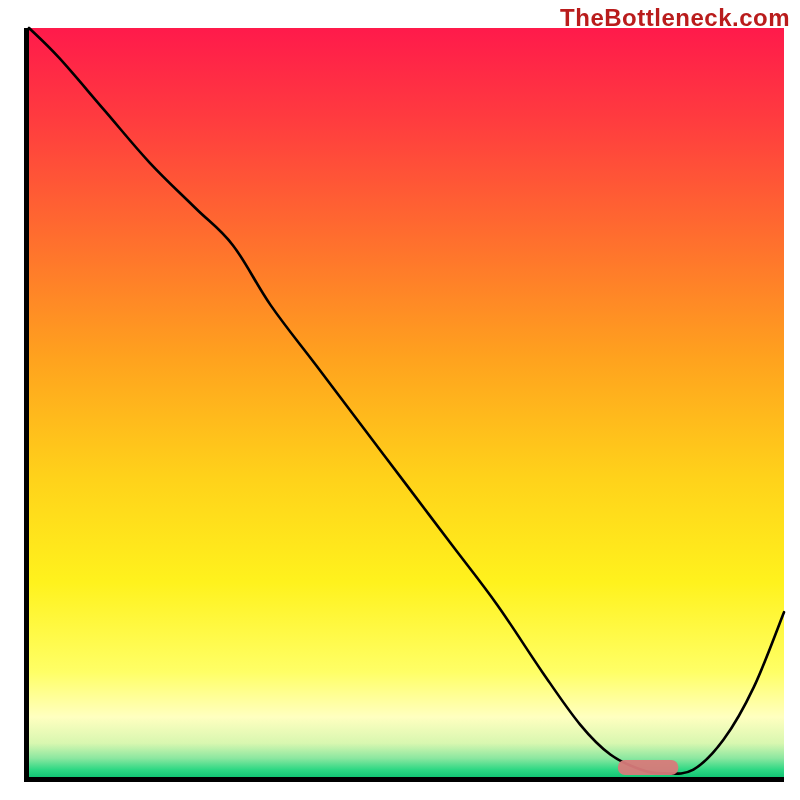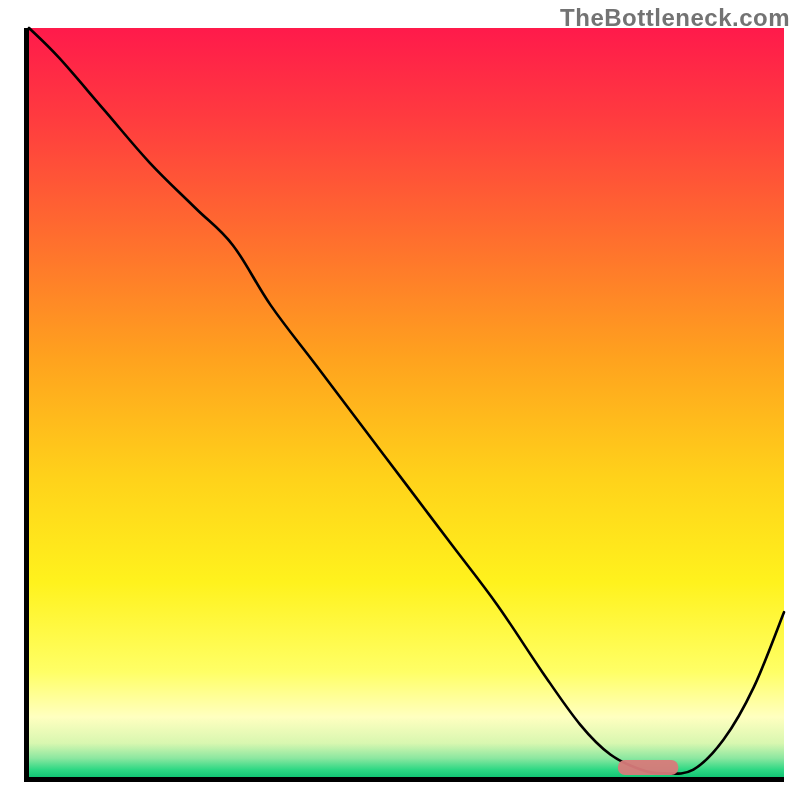--- a/index.html
+++ b/index.html
@@ -15,21 +15,21 @@
     position: relative;
     width: 800px;
     height: 800px;
   }
   .watermark {
     position: absolute;
     top: 4px;
     right: 10px;
     font-size: 24px;
     font-weight: bold;
-    color: #737373;
+    color: #b91c1c;
     letter-spacing: 0.5px;
     z-index: 10;
   }
   .plot-area {
     position: absolute;
     left: 24px;
     top: 28px;
     width: 760px;
     height: 754px;
   }

